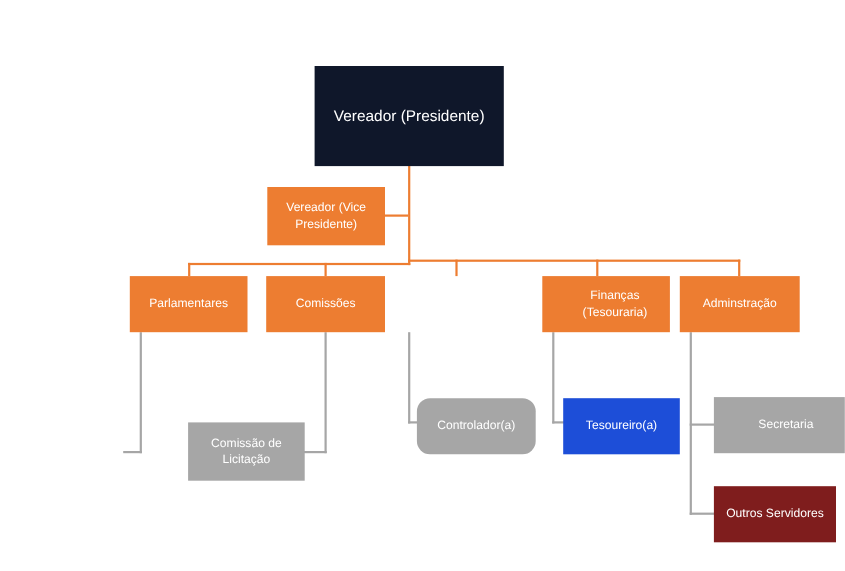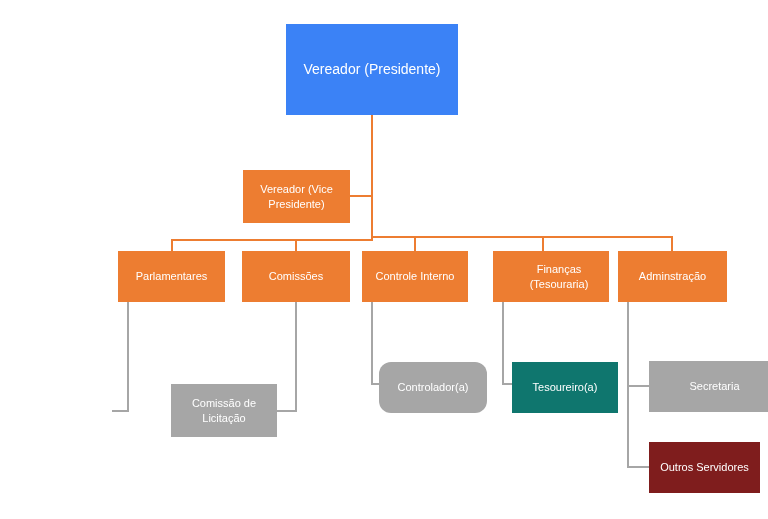--- a/index.html
+++ b/index.html
@@ -68,26 +68,25 @@
   <div class="line" id="elbow-lic-v" style="background: rgb(166, 166, 166);"></div>
   <div class="line" id="elbow-lic-h" style="background: rgb(166, 166, 166);"></div>
   <div class="line" id="elbow-ctl-v" style="background: rgb(166, 166, 166);"></div>
   <div class="line" id="elbow-ctl-h" style="background: rgb(166, 166, 166);"></div>
   <div class="line" id="elbow-tes-v" style="background: rgb(166, 166, 166);"></div>
   <div class="line" id="elbow-tes-h" style="background: rgb(166, 166, 166);"></div>
   <div class="line" id="elbow-adm-v" style="background: rgb(166, 166, 166);"></div>
   <div class="line" id="elbow-sec-h" style="background: rgb(166, 166, 166);"></div>
   <div class="line" id="elbow-out-h" style="background: rgb(166, 166, 166);"></div>
 
-  <div class="node root" id="president" style="background: #3b82f6;">Vereador (Presidente)</div>
+  <div class="node root" id="president" style="background: #0f172a; margin-top: 36px;">Vereador (Presidente)</div>
   <div class="node" id="vice" style="background: rgb(237, 125, 49);">Vereador (Vice Presidente)</div>
   <div class="node" id="parlamentares" style="background: rgb(237, 125, 49);">Parlamentares</div>
   <div class="node" id="comissoes" style="background: rgb(237, 125, 49);">Comissões</div>
-  <div class="node" id="controle" style="background: rgb(237, 125, 49);">Controle Interno</div>
   <div class="node" id="financas" style="background: rgb(237, 125, 49);">Finanças (Tesouraria)</div>
   <div class="node" id="adminstracao" style="background: rgb(237, 125, 49);">Adminstração</div>
   <div class="node" id="comissao" style="background: rgb(166, 166, 166);">Comissão de Licitação</div>
   <div class="node" id="controlador" style="background: rgb(166, 166, 166); border-radius: 12px;">Controlador(a)</div>
-  <div class="node" id="tesoureiro" style="background: #0f766e; text-align: center;">Tesoureiro(a)</div>
+  <div class="node" id="tesoureiro" style="background: #1d4ed8; text-align: center;">Tesoureiro(a)</div>
   <div class="node" id="secretaria" style="background: rgb(166, 166, 166);">Secretaria</div>
   <div class="node" id="outros" style="background: #7f1d1d; text-align: center;">Outros Servidores</div>
 
 </div>
 
 </body></html>

